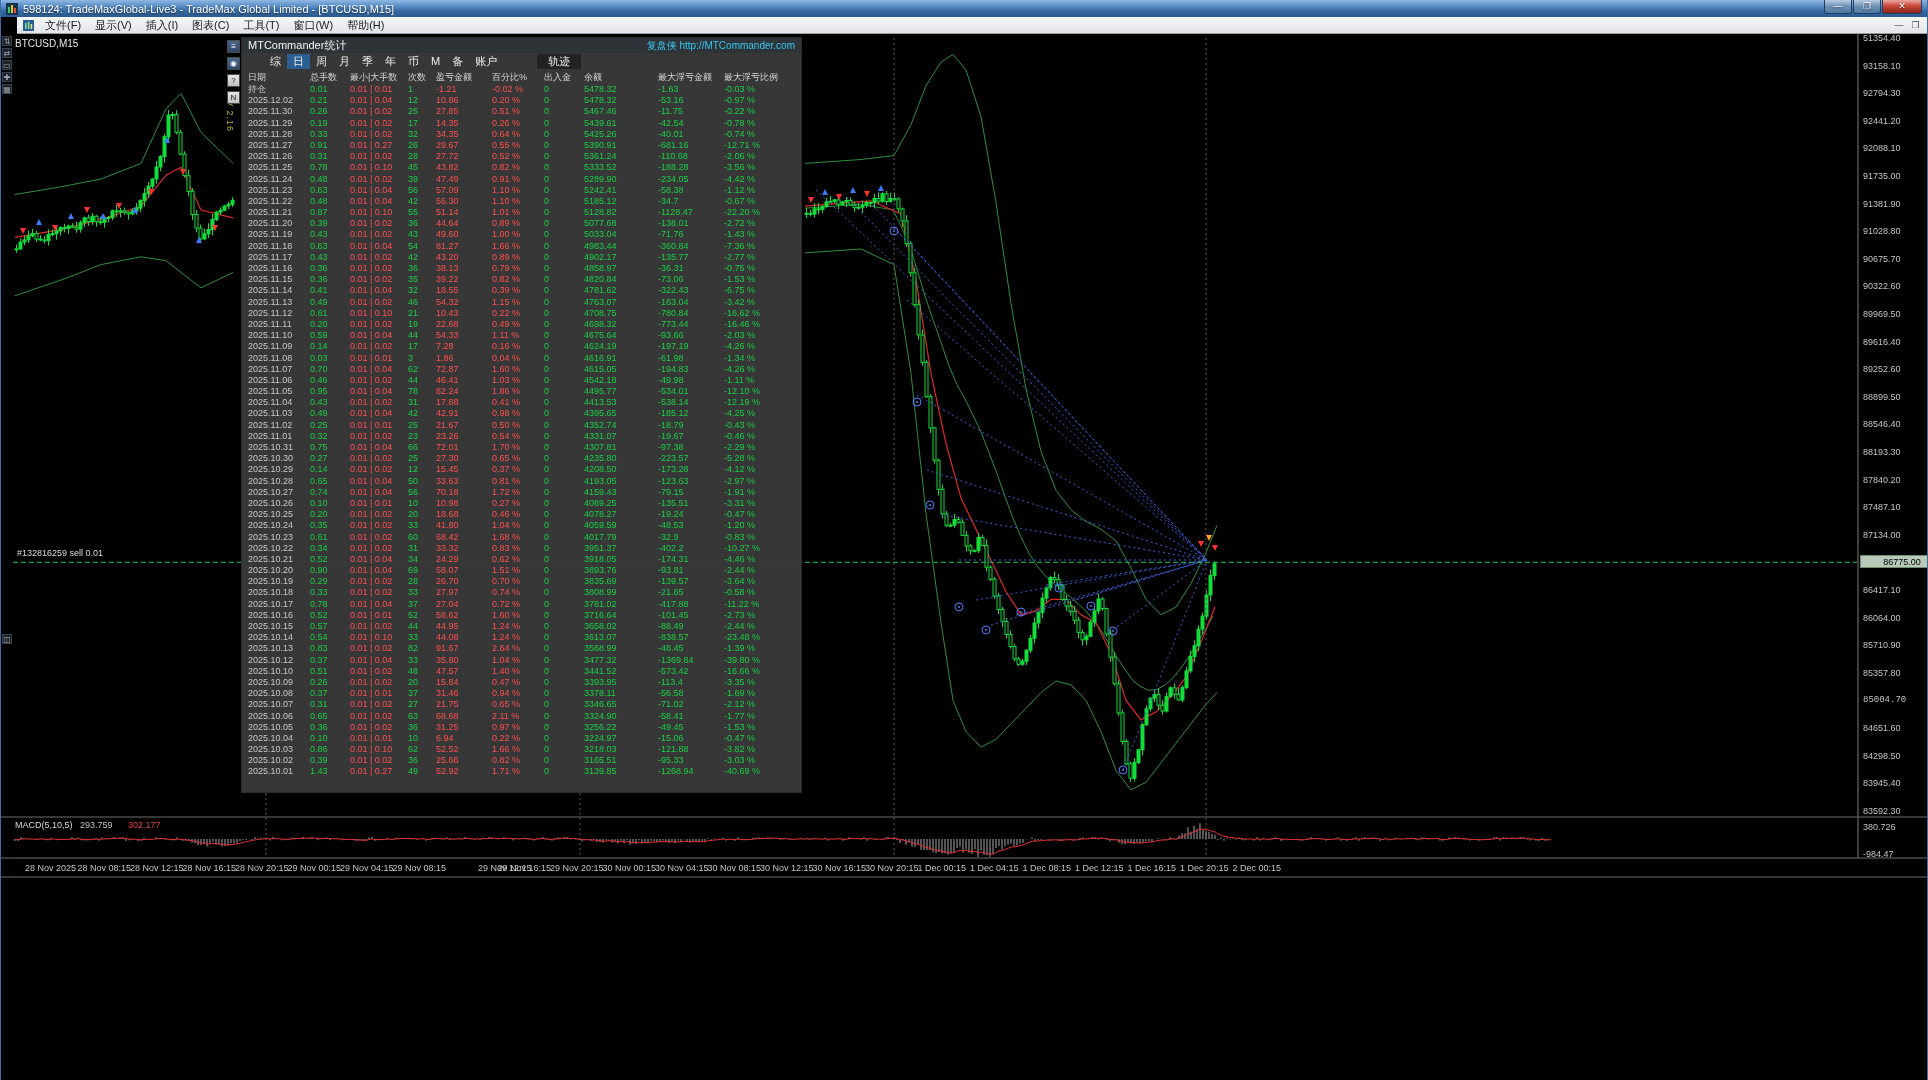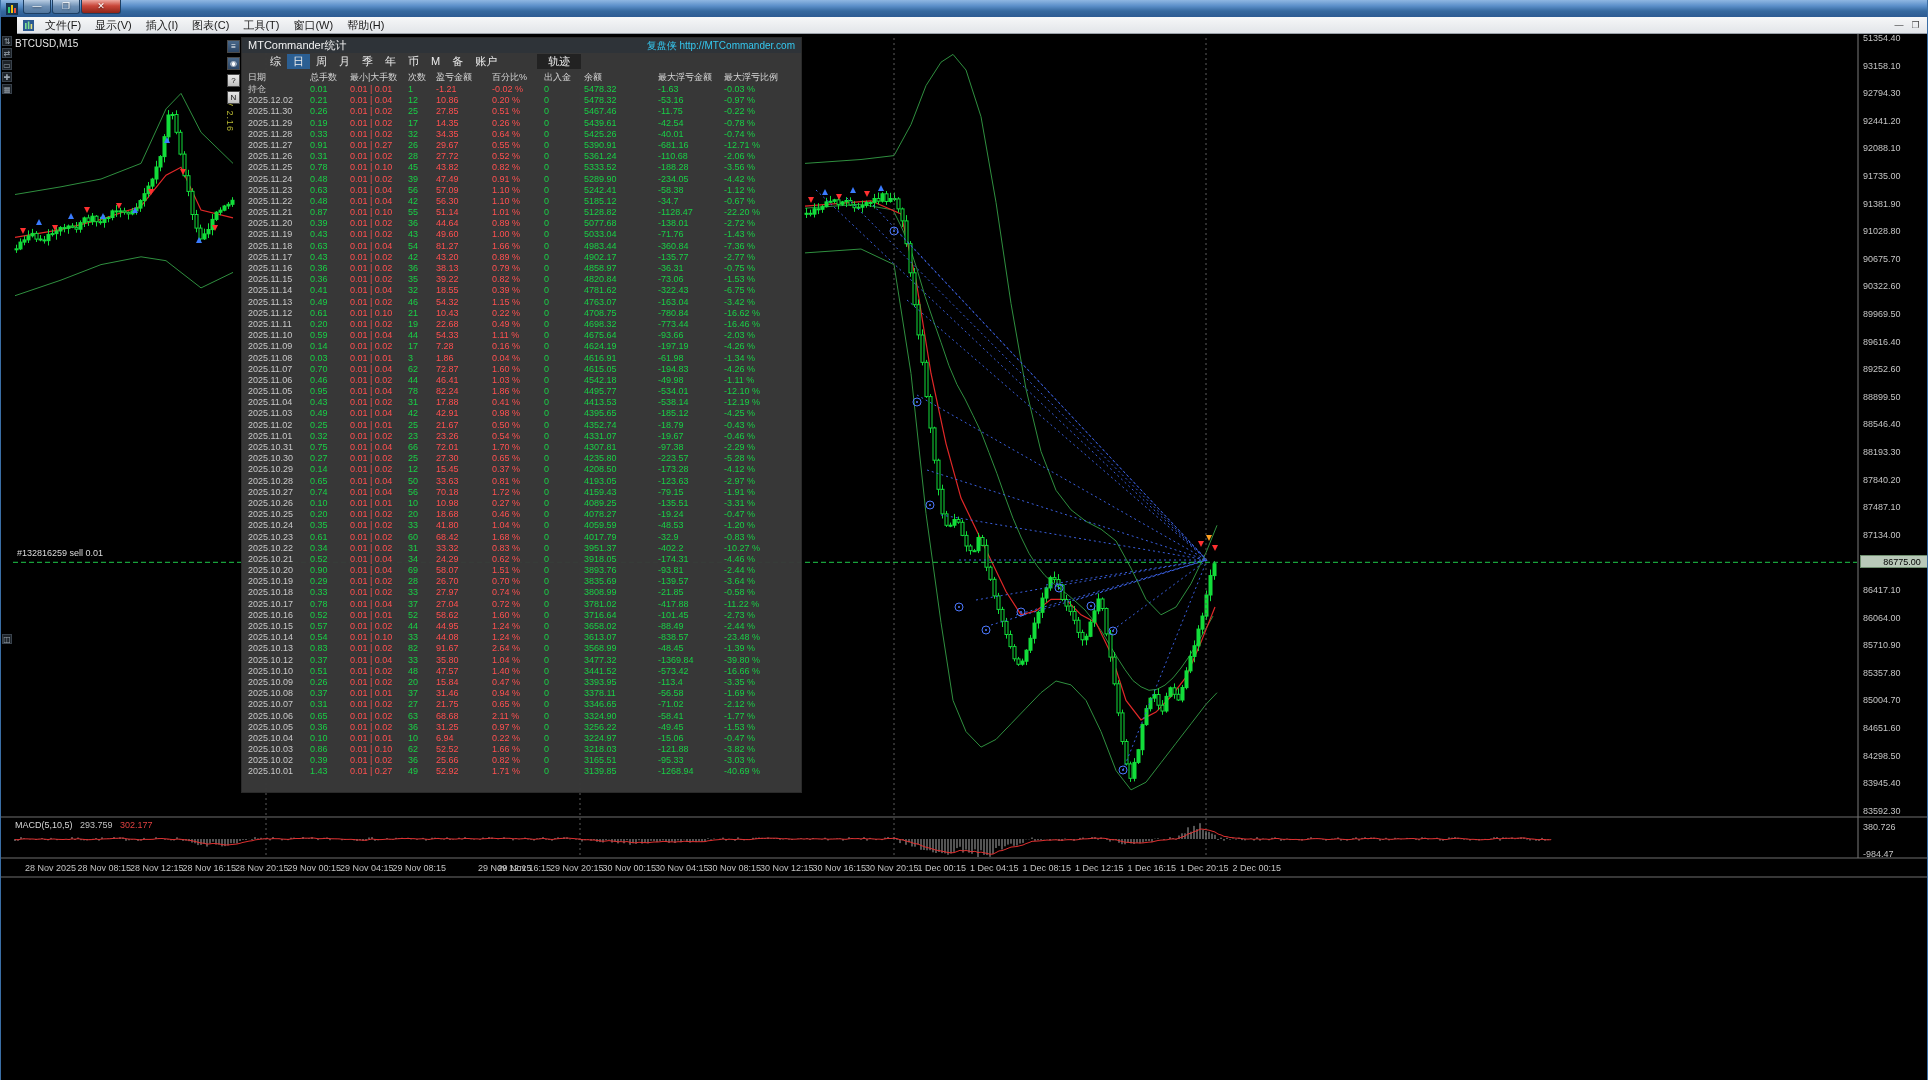--- a/index.html
+++ b/index.html
@@ -34,21 +34,21 @@
   #chart-svg{position:absolute;left:0;top:0;z-index:1;}
 
   
   .sym-label{position:absolute;left:14px;top:38px;color:#e8e8e8;font-size:10px;z-index:2;}
   .version-label{position:absolute;left:224px;top:100px;color:#b8b832;font-size:9px;z-index:2;
     writing-mode:vertical-rl;letter-spacing:1px;}
   .pos-label{position:absolute;left:16px;top:548px;color:#dcdcdc;font-size:9px;z-index:2;}
   .macd-label{position:absolute;left:14px;top:820px;font-size:9px;z-index:2;}
   .macd-label .n{color:#d8d8d8;}
   .macd-label .v1{color:#c0c0c0;margin-left:5px;}
-  .macd-label .v2{color:#e04040;margin-left:5px;}
+  .macd-label .v2{color:#e04040;margin-left:13px;}
 
   
   #price-axis{position:absolute;left:1858px;top:0;width:70px;height:880px;z-index:3;}
   .price-label{position:absolute;left:4px;color:#c4c4c4;font-size:9px;}
   .price-tag{position:absolute;left:1px;width:84px;color:#000;background:#b9c9b9;border:1px solid #6f8f6f;
     font-size:9px;text-align:center;line-height:12px;height:13px;}
   .macd-axis-label{position:absolute;left:1862px;color:#c4c4c4;font-size:9px;z-index:3;}
   #time-axis{position:absolute;left:0;top:859px;width:1856px;height:18px;z-index:3;}
   .time-label{position:absolute;top:4px;color:#c4c4c4;font-size:9px;white-space:nowrap;}
 
@@ -1024,21 +1024,21 @@
       <div class="price-label" style="top: 419.4px;">88546.40</div>
       <div class="price-label" style="top: 447px; text-align: right;">88193.30</div>
       <div class="price-label" style="top: 474.6px;">87840.20</div>
       <div class="price-label" style="top: 502.2px;">87487.10</div>
       <div class="price-label" style="top: 529.8px;">87134.00</div>
       <div class="price-tag" style="top: 555.4px;">86775.00</div>
       <div class="price-label" style="top: 585px;">86417.10</div>
       <div class="price-label" style="top: 612.6px;">86064.00</div>
       <div class="price-label" style="top: 640.2px;">85710.90</div>
       <div class="price-label" style="top: 667.8px;">85357.80</div>
-      <div class="price-label" style="top: 695.4px;">85004.70</div>
+      <div class="price-label" style="top: 695.4px; font-family: Liberation Mono, monospace;">85004.70</div>
       <div class="price-label" style="top: 723px;">84651.60</div>
       <div class="price-label" style="top: 750.6px;">84298.50</div>
       <div class="price-label" style="top: 778.2px;">83945.40</div>
       <div class="price-label" style="top: 805.8px;">83592.30</div>
     </div>
   <div id="time-axis">
       <div class="time-label" style="left: 24px;">28 Nov 2025</div>
       <div class="time-label" style="left: 76.5px;">28 Nov 08:15</div>
       <div class="time-label" style="left: 129px;">28 Nov 12:15</div>
       <div class="time-label" style="left: 181.5px;">28 Nov 16:15</div>
@@ -1848,20 +1848,21 @@
       <div class="side-btn">N</div>
     </div>
 
   <div class="titlebar">
     <svg class="app-icon" viewBox="0 0 12 12">
       <rect x="0" y="0" width="12" height="12" fill="#16324f"></rect>
       <rect x="2" y="4" width="2" height="6" fill="#2ecc71"></rect>
       <rect x="5" y="2" width="2" height="8" fill="#f1c40f"></rect>
       <rect x="8" y="5" width="2" height="5" fill="#e74c3c"></rect>
     </svg>
+    <span class="title-text">598124: TradeMaxGlobal-Live3 - TradeMax Global Limited - [BTCUSD,M15]</span>
     <span class="win-btns">
         <span class="win-btn">—</span>
         <span class="win-btn">❐</span>
         <span class="win-btn close">✕</span>
       </span>
   </div>
   <div class="menubar">
     <svg class="menu-chart-icon" viewBox="0 0 11 11">
       <rect x="0" y="0" width="11" height="11" fill="#2c5a92"></rect>
       <rect x="2" y="3" width="1.6" height="6" fill="#7fe08f"></rect>

